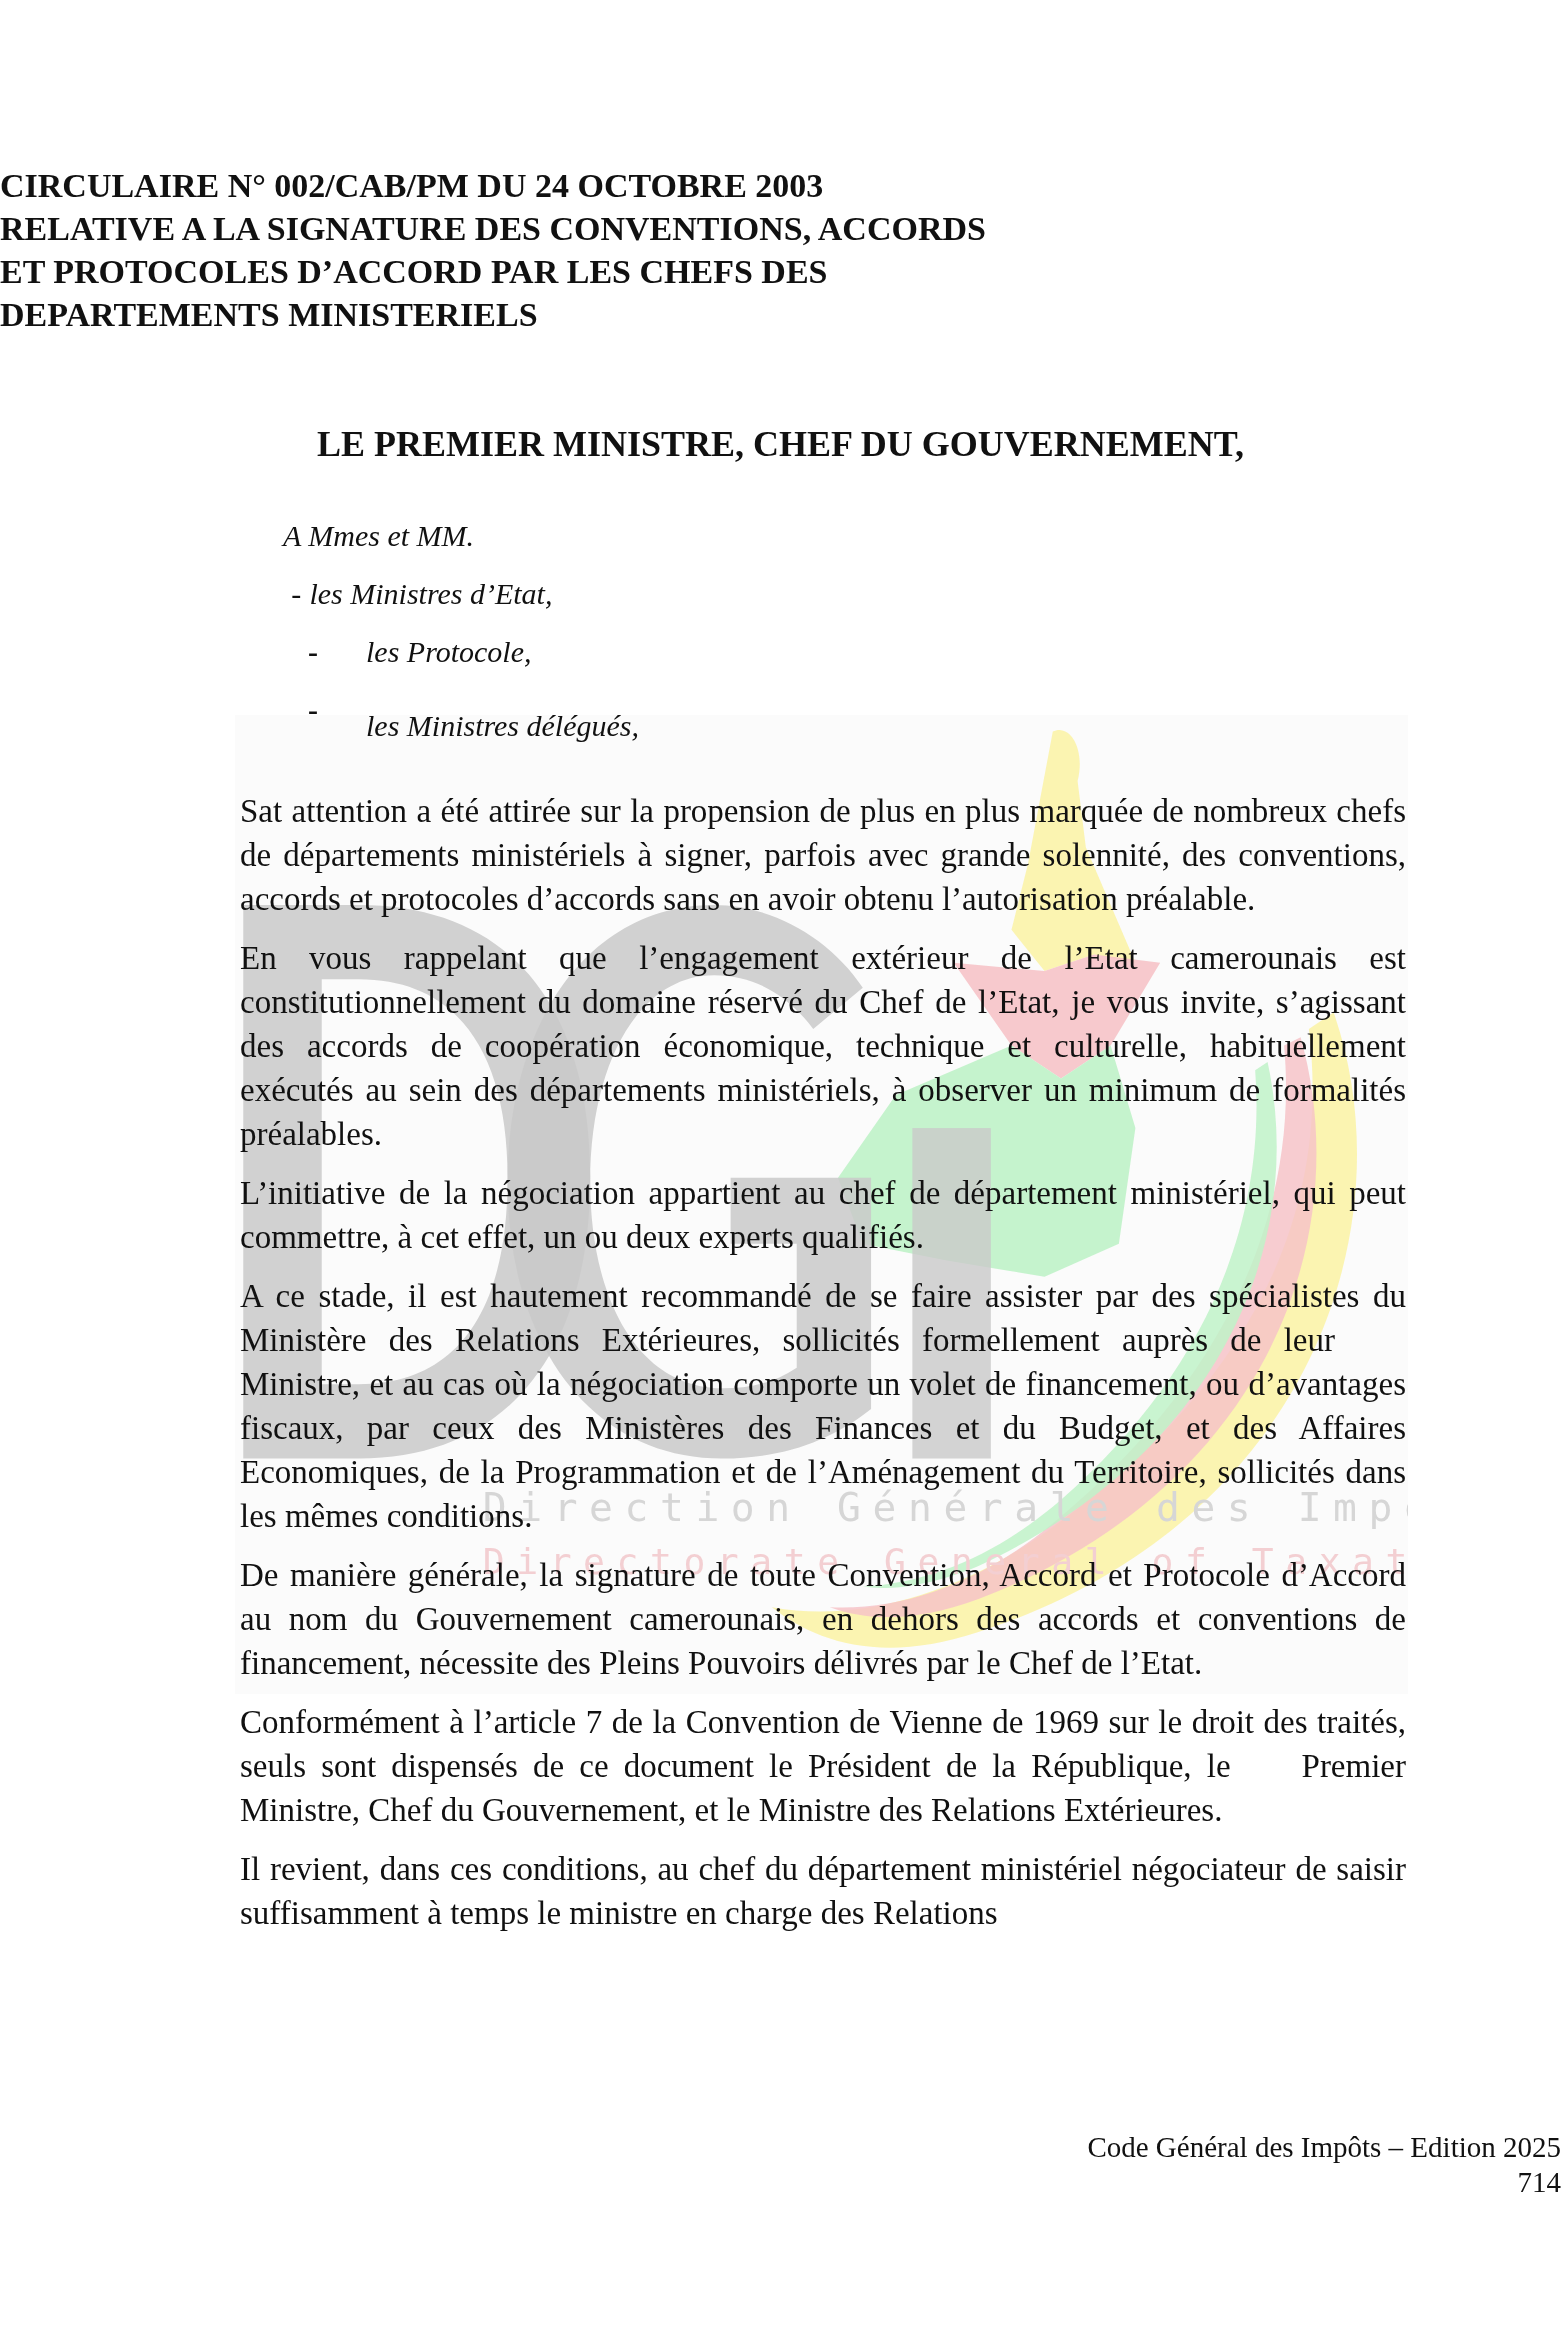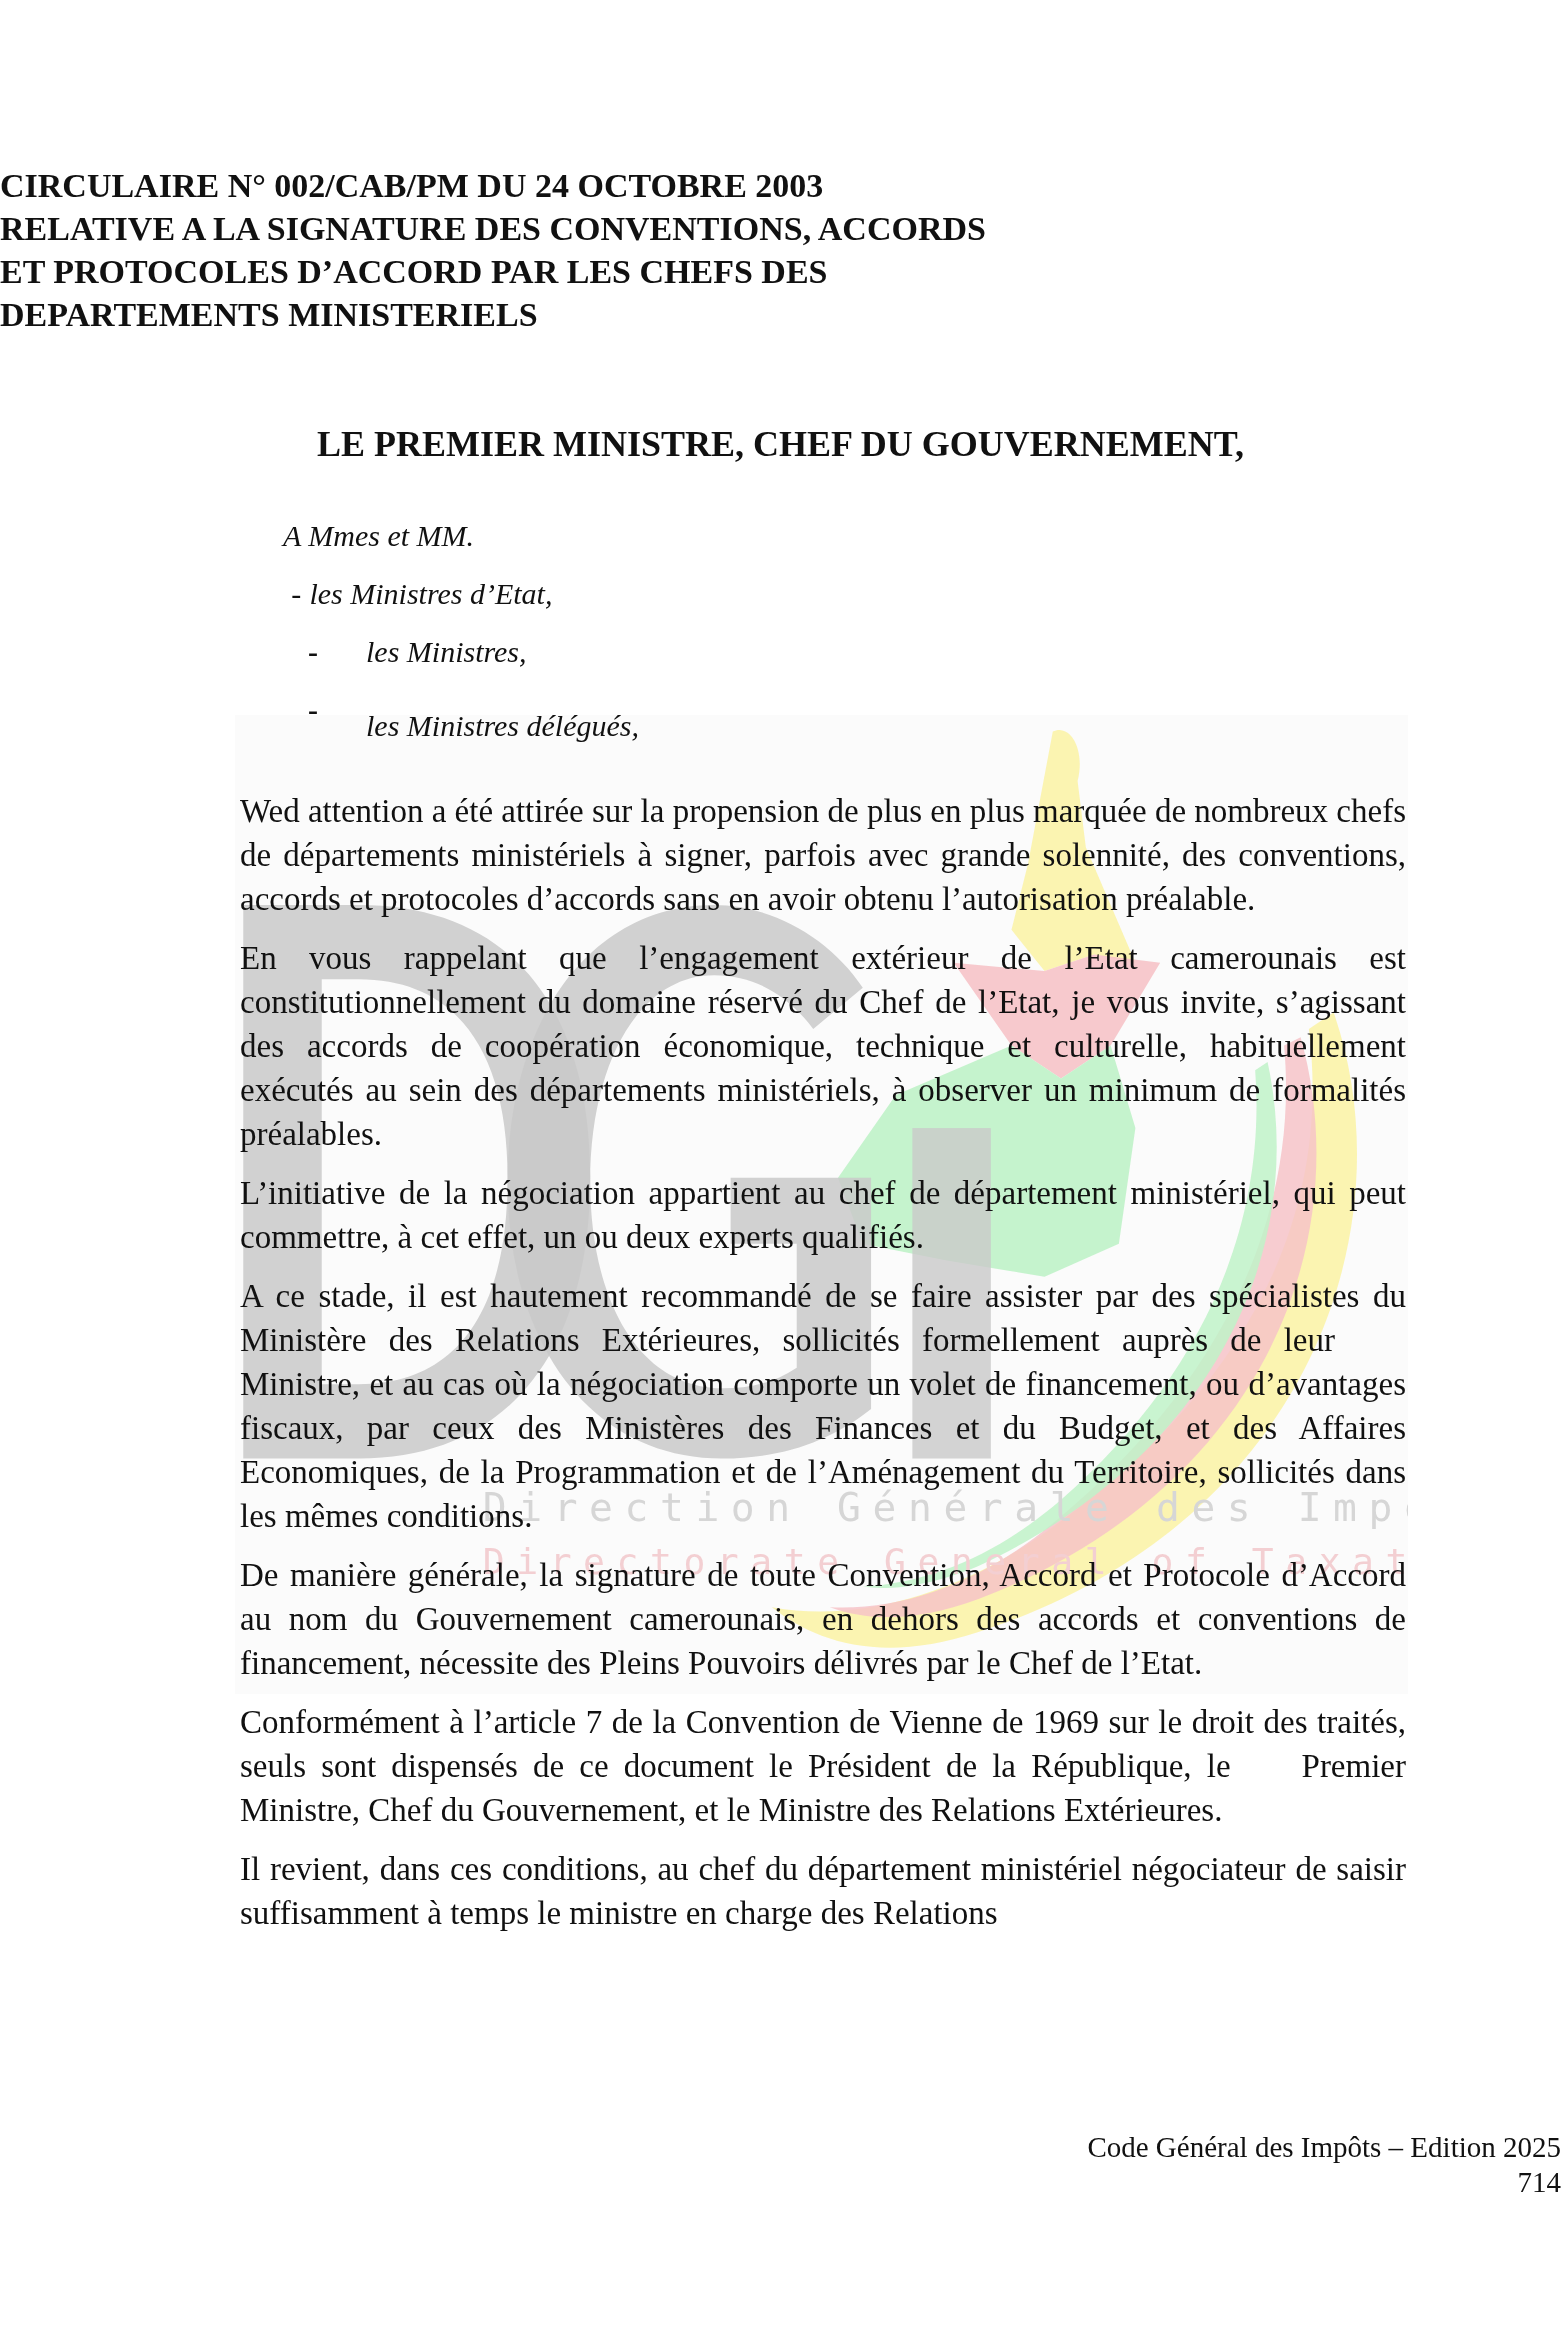--- a/index.html
+++ b/index.html
@@ -65,30 +65,30 @@
   <div class="recipients">
     <div class="recip-line">
       <span>A Mmes et MM.</span>
     </div>
     <div class="recip-line">
       <span style="position:absolute; left:8.3px;"><span>-</span></span>
       <span style="position:absolute; left:26.4px;">les Ministres d’Etat,</span>
     </div>
     <div class="recip-line">
       <span class="recip-dash" style="left:25px;">-</span>
-      <span style="position:absolute; left:83px;">les Ministres,</span>
+      <span style="position:absolute; left:83px;">les Protocole,</span>
     </div>
     <div class="recip-line">
       <span class="recip-dash" style="left:25px;">-</span>
       <span style="position:absolute; left:83px;margin-top:16px;">les Ministres délégués,</span>
     </div>
   </div>
 
   <div class="body-text">
-    <p class="para">Wed attention a été attirée sur la propension de plus en plus marquée de nombreux chefs de départements ministériels à signer, parfois avec grande solennité, des conventions, accords et protocoles d’accords sans en avoir obtenu l’autorisation préalable.</p>
+    <p class="para">Sat attention a été attirée sur la propension de plus en plus marquée de nombreux chefs de départements ministériels à signer, parfois avec grande solennité, des conventions, accords et protocoles d’accords sans en avoir obtenu l’autorisation préalable.</p>
     <p class="para">En vous rappelant que l’engagement extérieur de l’Etat camerounais est constitutionnellement du domaine réservé du Chef de l’Etat, je vous invite, s’agissant des accords de coopération économique, technique et culturelle, habituellement exécutés au sein des départements ministériels, à observer un minimum de formalités préalables.</p>
     <p class="para">L’initiative de la négociation appartient au chef de département ministériel, qui peut commettre, à cet effet, un ou deux experts qualifiés.</p>
     <p class="para">
       <span>A ce stade, il est hautement recommandé de se faire assister par des spécialistes du Ministère des Relations Extérieures, sollicités formellement auprès de leur</span><span class="gap"></span><span>Ministre, et au cas où la négociation comporte un volet de financement, ou d’avantages fiscaux, par ceux des Ministères des Finances et du Budget, et des Affaires Economiques, de la Programmation et de l’Aménagement du Territoire, sollicités dans les mêmes conditions.</span>
     </p>
     <p class="para">De manière générale, la signature de toute Convention, Accord et Protocole d’Accord au nom du Gouvernement camerounais, en dehors des accords et conventions de financement, nécessite des Pleins Pouvoirs délivrés par le Chef de l’Etat.</p>
     <p class="para">
       <span>Conformément à l’article 7 de la Convention de Vienne de 1969 sur le droit des traités, seuls sont dispensés de ce document le Président de la République, le</span><span class="gap"></span><span>Premier Ministre, Chef du Gouvernement, et le Ministre des Relations Extérieures.</span>
     </p>
     <p class="para">Il revient, dans ces conditions, au chef du département ministériel négociateur de saisir suffisamment à temps le ministre en charge des Relations</p>

